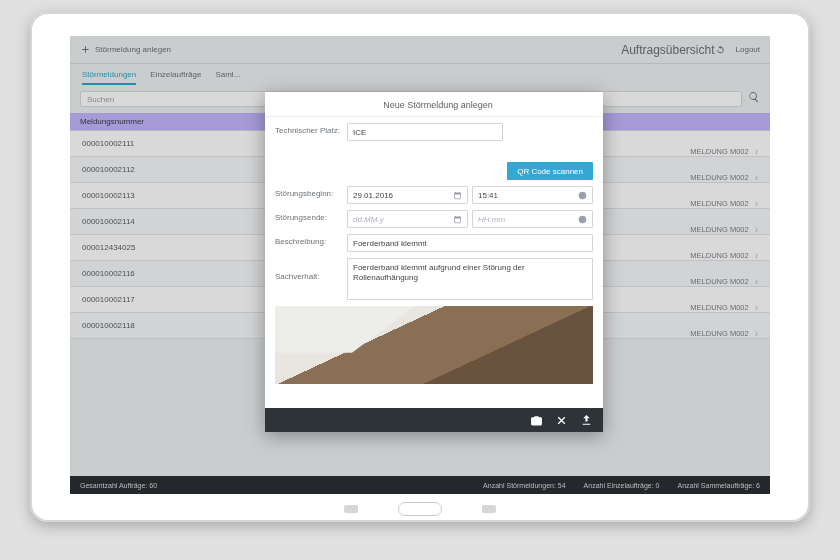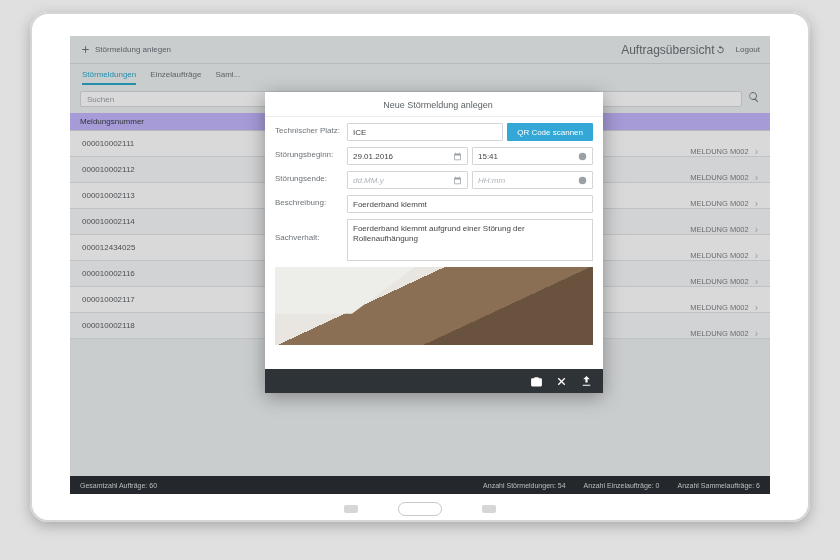--- a/index.html
+++ b/index.html
@@ -39,21 +39,21 @@
 
   
   .dialog { position: absolute; left: 195px; top: 56px; width: 338px; background: #fff; box-shadow: 0 4px 18px rgba(0,0,0,.35); font-size: 8px; color: #444; z-index: 10; }
   .dlg-title { text-align: center; padding: 8px 0 6px 8px; font-size: 9px; color: #5c6266; border-bottom: 1px solid #ececec; }
   .dlg-body { padding: 6px 10px 24px 10px; }
   .fldrow { display: flex; align-items: flex-start; margin-bottom: 6px; }
   .fldlabel { width: 72px; padding-top: 3px; color: #6d7378; font-size: 8px; }
   .fldcontent { flex: 1; display: flex; gap: 4px; }
   .inp { flex: 1; height: 18px; border: 1px solid #d2d6da; border-radius: 1px; padding: 0 5px; display: flex; align-items: center; justify-content: space-between; background: #fff; color: #444; font-size: 8px; }
   .inp.ph { color: #aeb4ba; font-style: italic; }
-  .qrbtn { height: 18px; padding: 0 10px; background: #33a7d6; color: #fff; display: flex; align-items: center; font-size: 8px; border-radius: 1px; cursor: pointer; white-space: nowrap; }
+  .qrbtn { height: 18px; padding: 0 10px; background: #33a7d6; color: #fff; display: flex; align-items: center; font-size: 8px; border-radius: 1px; cursor: pointer; white-space: nowrap; margin-top: 39px; }
   .textarea { flex: 1; height: 42px; border: 1px solid #d2d6da; padding: 4px 5px; font-size: 8px; color: #444; line-height: 1.3; }
   .photo { margin: 4px 0 0 0; width: 100%; height: 78px; background: linear-gradient(155deg,#e9e6e1 0 35%,#8b6f55 35% 65%,#6a533e 65% 100%); position:relative;}
   .photo::before{content:"";position:absolute;left:0;top:0;width:44%;height:60%;background:#ededea;clip-path:polygon(0 0,100% 0,55% 100%,0 100%);}
   .dlg-actions { height: 24px; background: #2e3338; display: flex; align-items: center; justify-content: flex-end; gap: 12px; padding: 0 10px; }
   .dlg-actions .aicon{ width:13px;height:13px; fill:#fff; cursor:pointer;}
   .micro{ width:9px;height:9px; fill:#9aa0a6;}
 
   
   .hw { position:absolute; left:50%; bottom:6px; transform:translateX(-50%); display:flex; align-items:center; gap:40px;}
   .hw .home{ width:44px;height:14px; border:1px solid #c9c9c9; border-radius:8px;}

